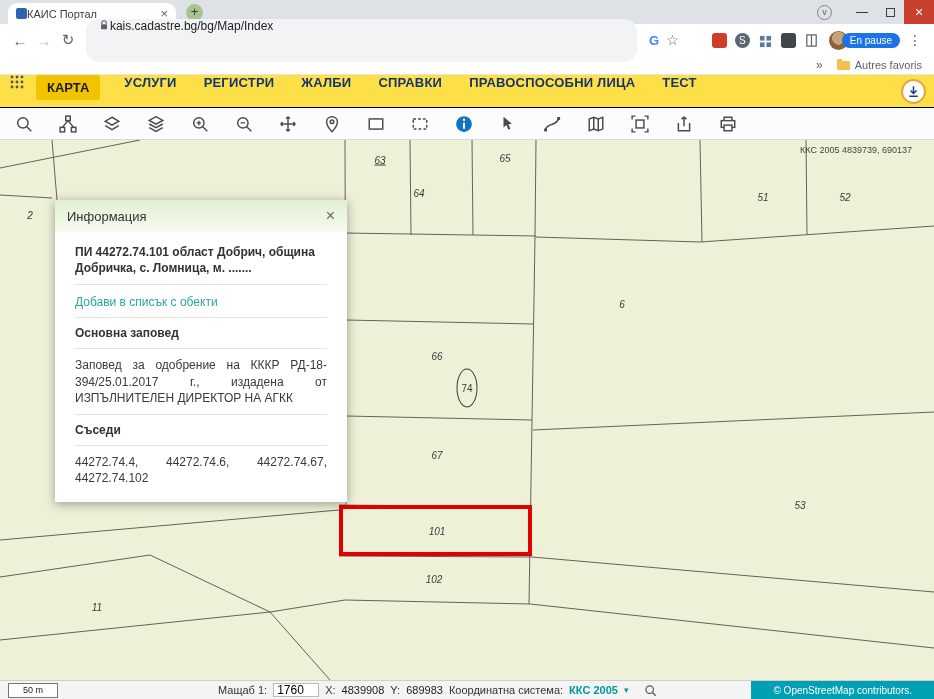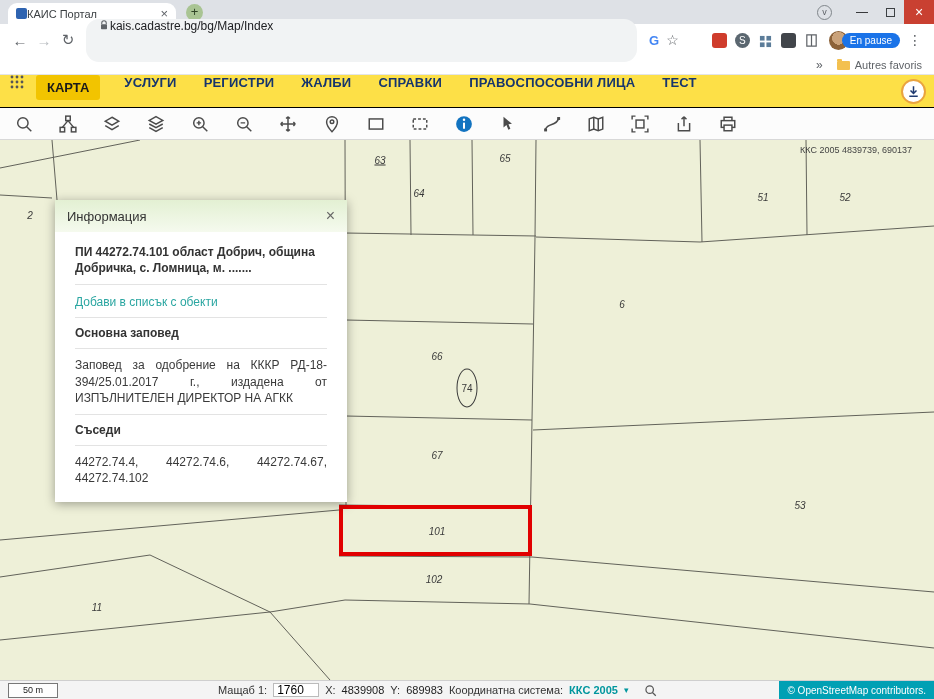--- a/index.html
+++ b/index.html
@@ -76,21 +76,21 @@
 
   
   .statusbar{height:19px;background:#f4f4f4;border-top:1px solid #cfcfcf;display:flex;align-items:center;font-size:11px;color:#333;position:relative}
   .scalebar-box{margin-left:8px;border:1px solid #777;background:#fdfdfd;padding:1px 14px;font-size:9px;line-height:11px;color:#222}
   .status-center{display:flex;align-items:center;gap:6px;margin-left:160px}
   .scale-input{width:46px;height:14px;border:1px solid #bbb;font-size:12px;padding:0 3px;font-family:inherit}
   .val{color:#222}
   .crs-val{color:#00969e;font-weight:bold;cursor:pointer}
   .crs-caret{color:#00969e;font-size:9px;cursor:pointer}
   .status-search{margin-left:10px;display:flex;cursor:pointer}
-  .osm-attr{margin-left:auto;height:100%;background:#00a0b4;color:#fff;display:flex;align-items:center;padding:0 8px;font-size:10px;white-space:nowrap;cursor:pointer}
+  .osm-attr{margin-left:auto;height:100%;background:#00a0b4;color:#fff;display:flex;align-items:center;padding:0 22px;font-size:10px;white-space:nowrap;cursor:pointer}
 </style>
 </head>
 <body>
 
 <div class="tabstrip">
   <div class="tab">
     <span class="favicon"></span>
     <span class="tab-title">КАИС Портал</span>
     <span class="tab-close">×</span>
   </div>

